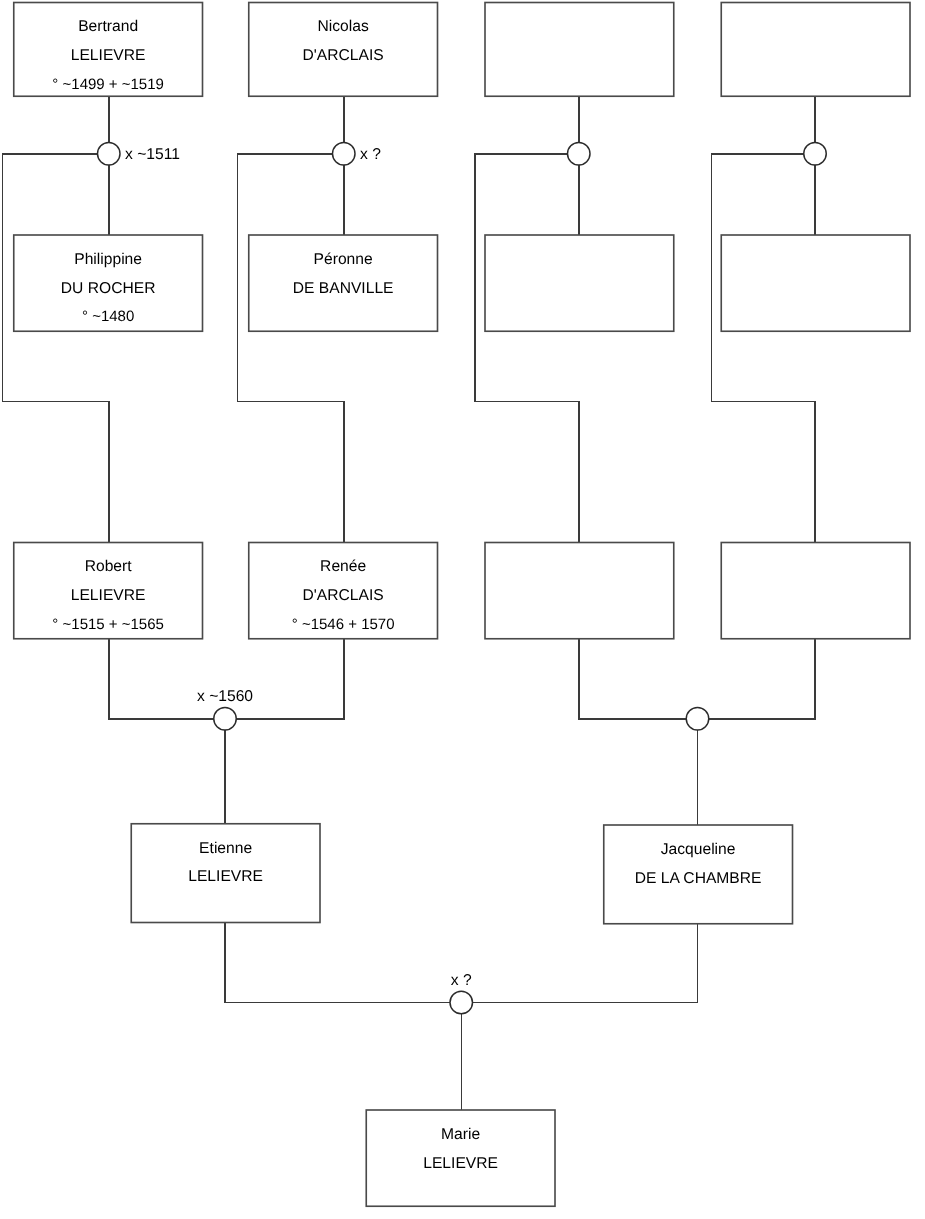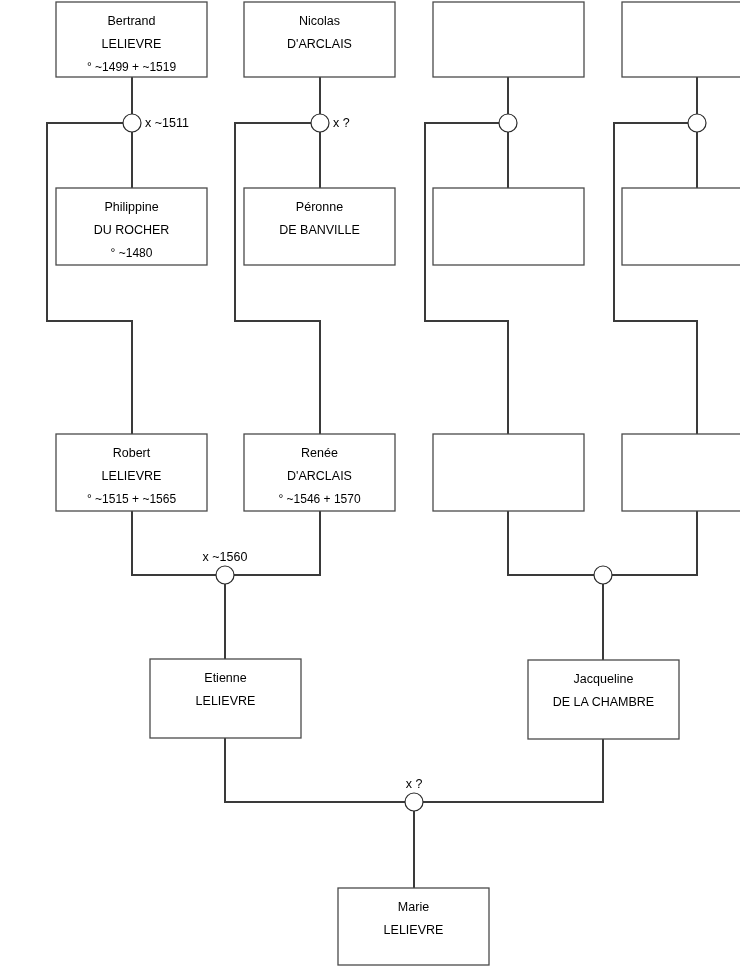--- a/index.html
+++ b/index.html
@@ -10,21 +10,20 @@
   body {
     width: 740px;
     height: 975px;
     font-family: "Liberation Sans", sans-serif;
     overflow: hidden;
   }
   #chart-root {
     position: relative;
     width: 620px;
     height: 975px;
-    margin-left: 45px;
   }
   svg.tree-canvas {
     position: absolute;
     left: 0;
     top: 0;
     width: 740px;
     height: 975px;
     display: block;
   }
   .link-line {

